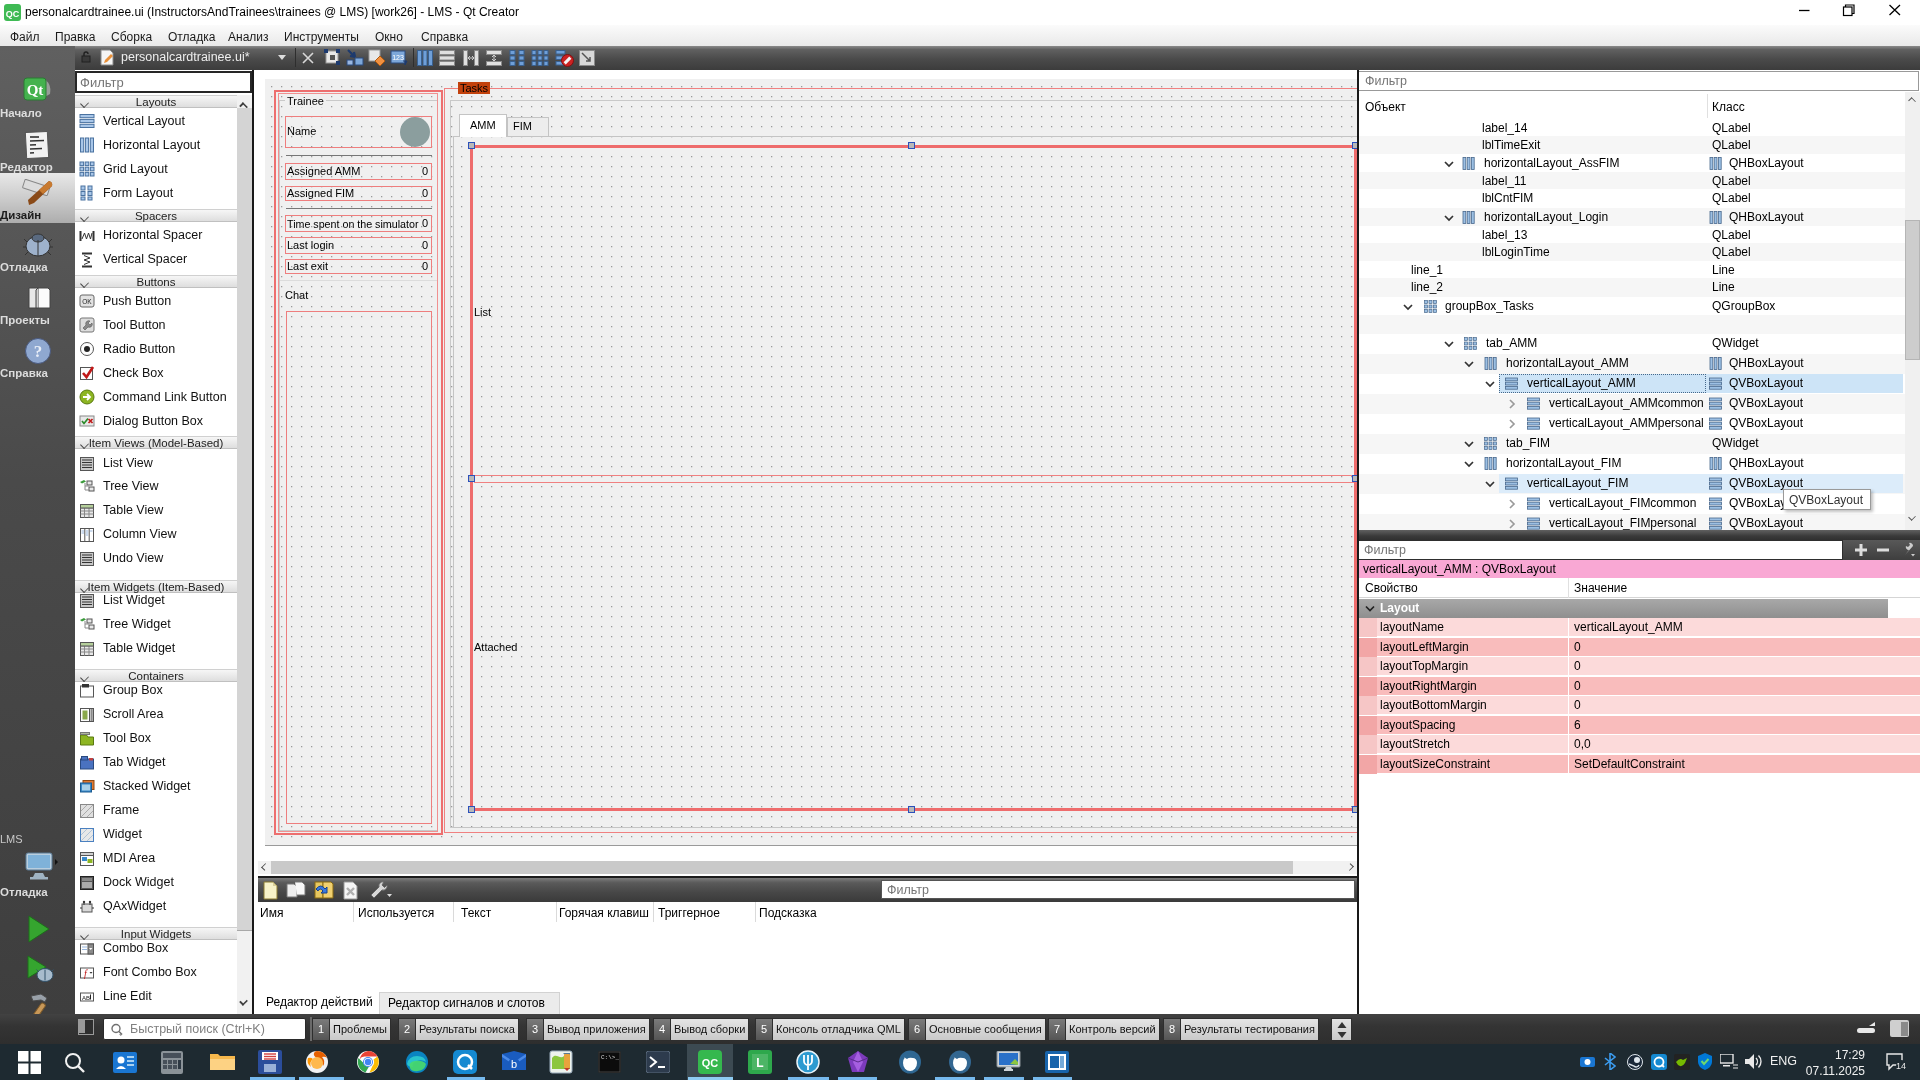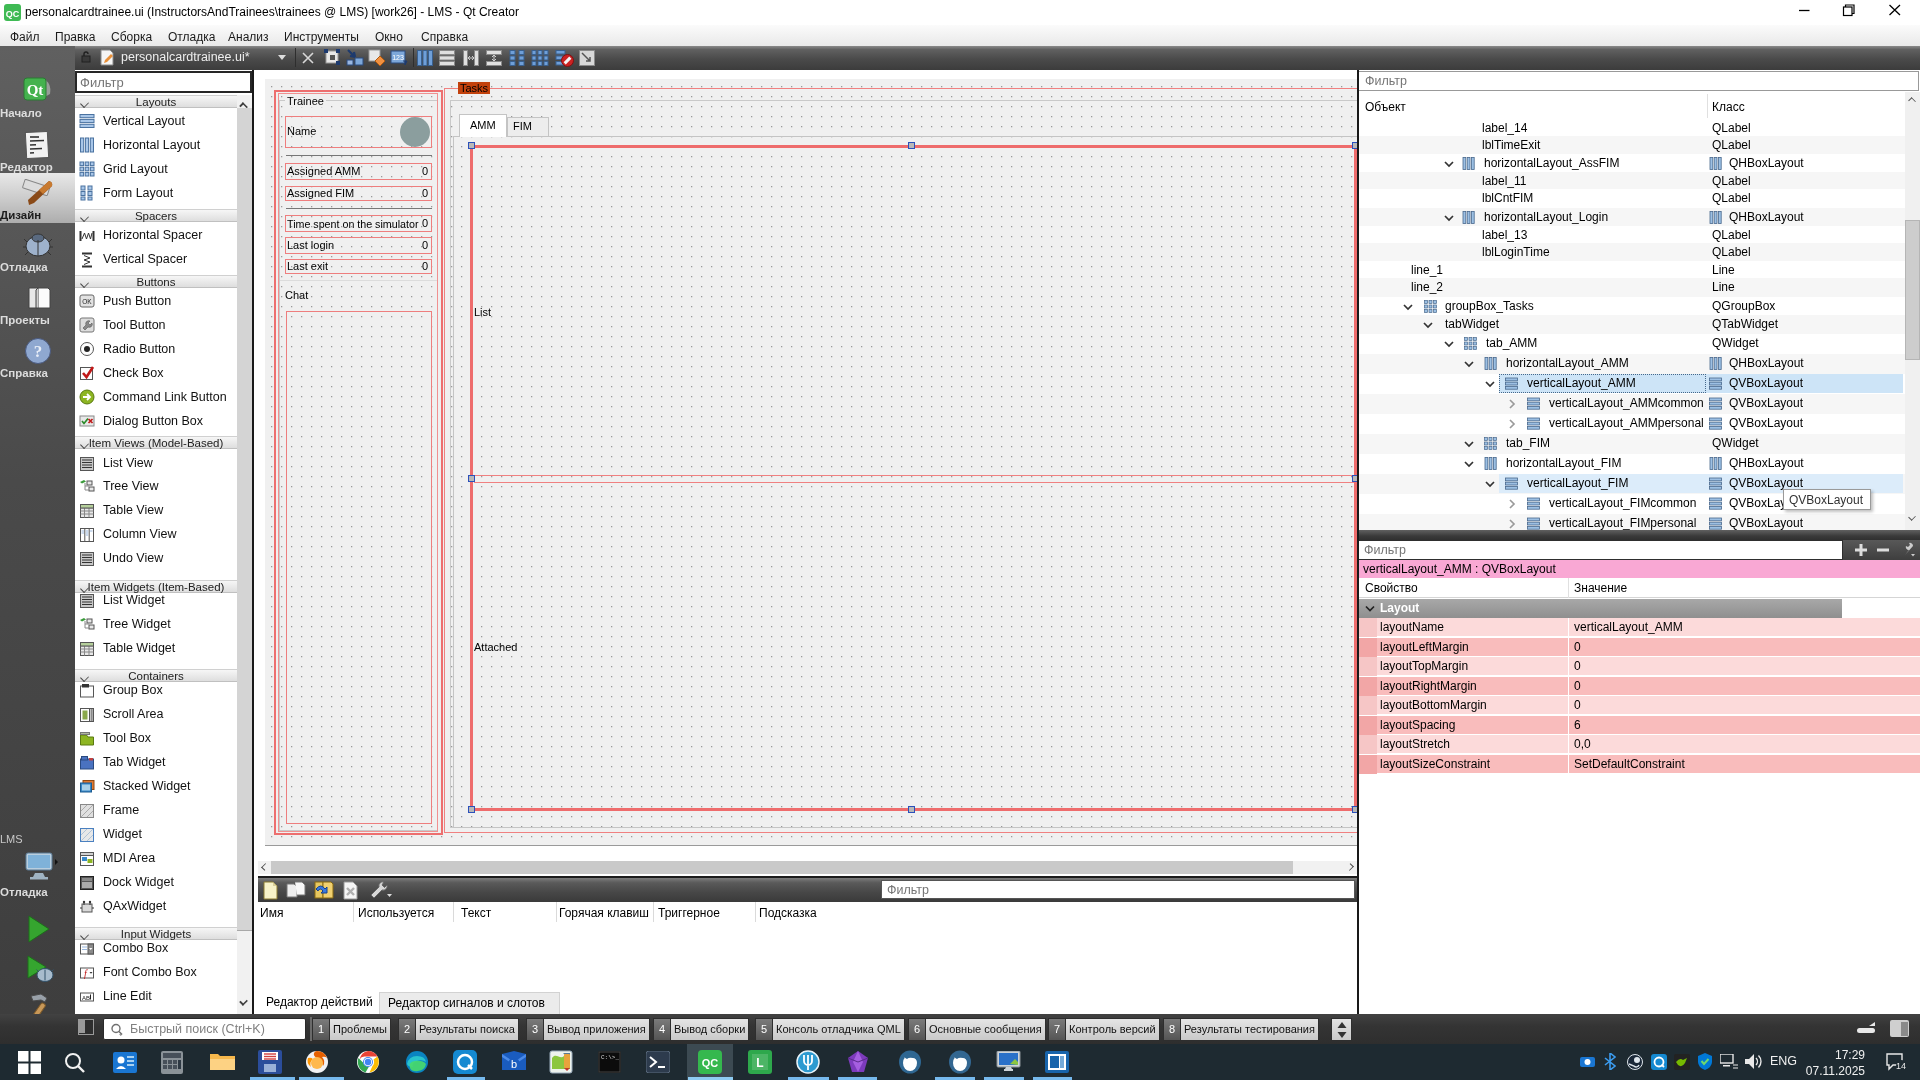--- a/index.html
+++ b/index.html
@@ -707,27 +707,20 @@
   <div class="trow" style="top:227px">
       <svg class="a" style="left:45px;top:5px" width="10" height="10">
         <use href="#chev"></use>
       </svg>
       <svg class="a" style="left:66px;top:3px" width="13" height="13">
         <use href="#glay"></use>
       </svg>
       <span class="a" style="left:87px">groupBox_Tasks</span>
       <span class="a" style="left:354px">QGroupBox</span>
     </div>
-  <div class="trow" style="top:245px">
-      <svg class="a" style="left:65px;top:5px" width="10" height="10">
-        <use href="#chev"></use>
-      </svg>
-      <span class="a" style="left:87px">tabWidget</span>
-      <span class="a" style="left:354px">QTabWidget</span>
-    </div>
   <div class="trow" style="top:264px">
       <svg class="a" style="left:86px;top:5px" width="10" height="10">
         <use href="#chev"></use>
       </svg>
       <svg class="a" style="left:106px;top:3px" width="13" height="13">
         <use href="#glay"></use>
       </svg>
       <span class="a" style="left:128px">tab_AMM</span>
       <span class="a" style="left:354px">QWidget</span>
     </div>
@@ -867,21 +860,21 @@
         <path d="M52 13 L60 4 a3 3 0 0 0 -4 -3 l1 2 -2 2 -2 -1 a3 3 0 0 0 3 4 z" fill="#ccc"></path>
         <path d="M58 12 l2 2.5 2 -2.5" fill="#ccc"></path>
       </svg>
   </div>
   <div class="a" style="left:0;top:490px;width:562px;height:18px;background:#f9a8d4;line-height:18px"><span style="padding-left:5px">verticalLayout_AMM : QVBoxLayout</span></div>
   <div class="a" style="left:0;top:508px;width:562px;height:20px;background:#fff;border-bottom:1px solid #d5d5d5">
     <span class="a" style="left:7px;top:3px">Свойство</span>
       <span class="a" style="left:216px;top:3px">Значение</span>
     <div class="a" style="left:210px;top:0;width:1px;height:20px;background:#e0e0e0"></div>
   </div>
-  <div class="a" style="left:0;top:529px;width:484px;height:19px;background:linear-gradient(#a8a8a8,#8f8f8f);color:#fff;font-weight:bold;line-height:19px">
+  <div class="a" style="left:0;top:529px;width:530px;height:19px;background:linear-gradient(#a8a8a8,#8f8f8f);color:#fff;font-weight:bold;line-height:19px">
     <svg class="a" style="left:7px;top:5px" width="10" height="10">
         <path d="M1 2.5 l4 4 4 -4" fill="none" stroke="#222" stroke-width="1.7"></path>
       </svg>
     <span style="padding-left:22px">Layout</span>
   </div>
   <div class="prow" style="top:548px;background:#fcdada">
       <div class="a" style="left:0;top:0;width:19px;height:19px;background:#f6c6c6"></div>
       <span class="a" style="left:22px;font-weight:normal">layoutName</span>
       <span class="a" style="left:216px">verticalLayout_AMM</span>
       <div class="a" style="left:210px;top:0;width:1px;height:19px;background:#fff"></div>

